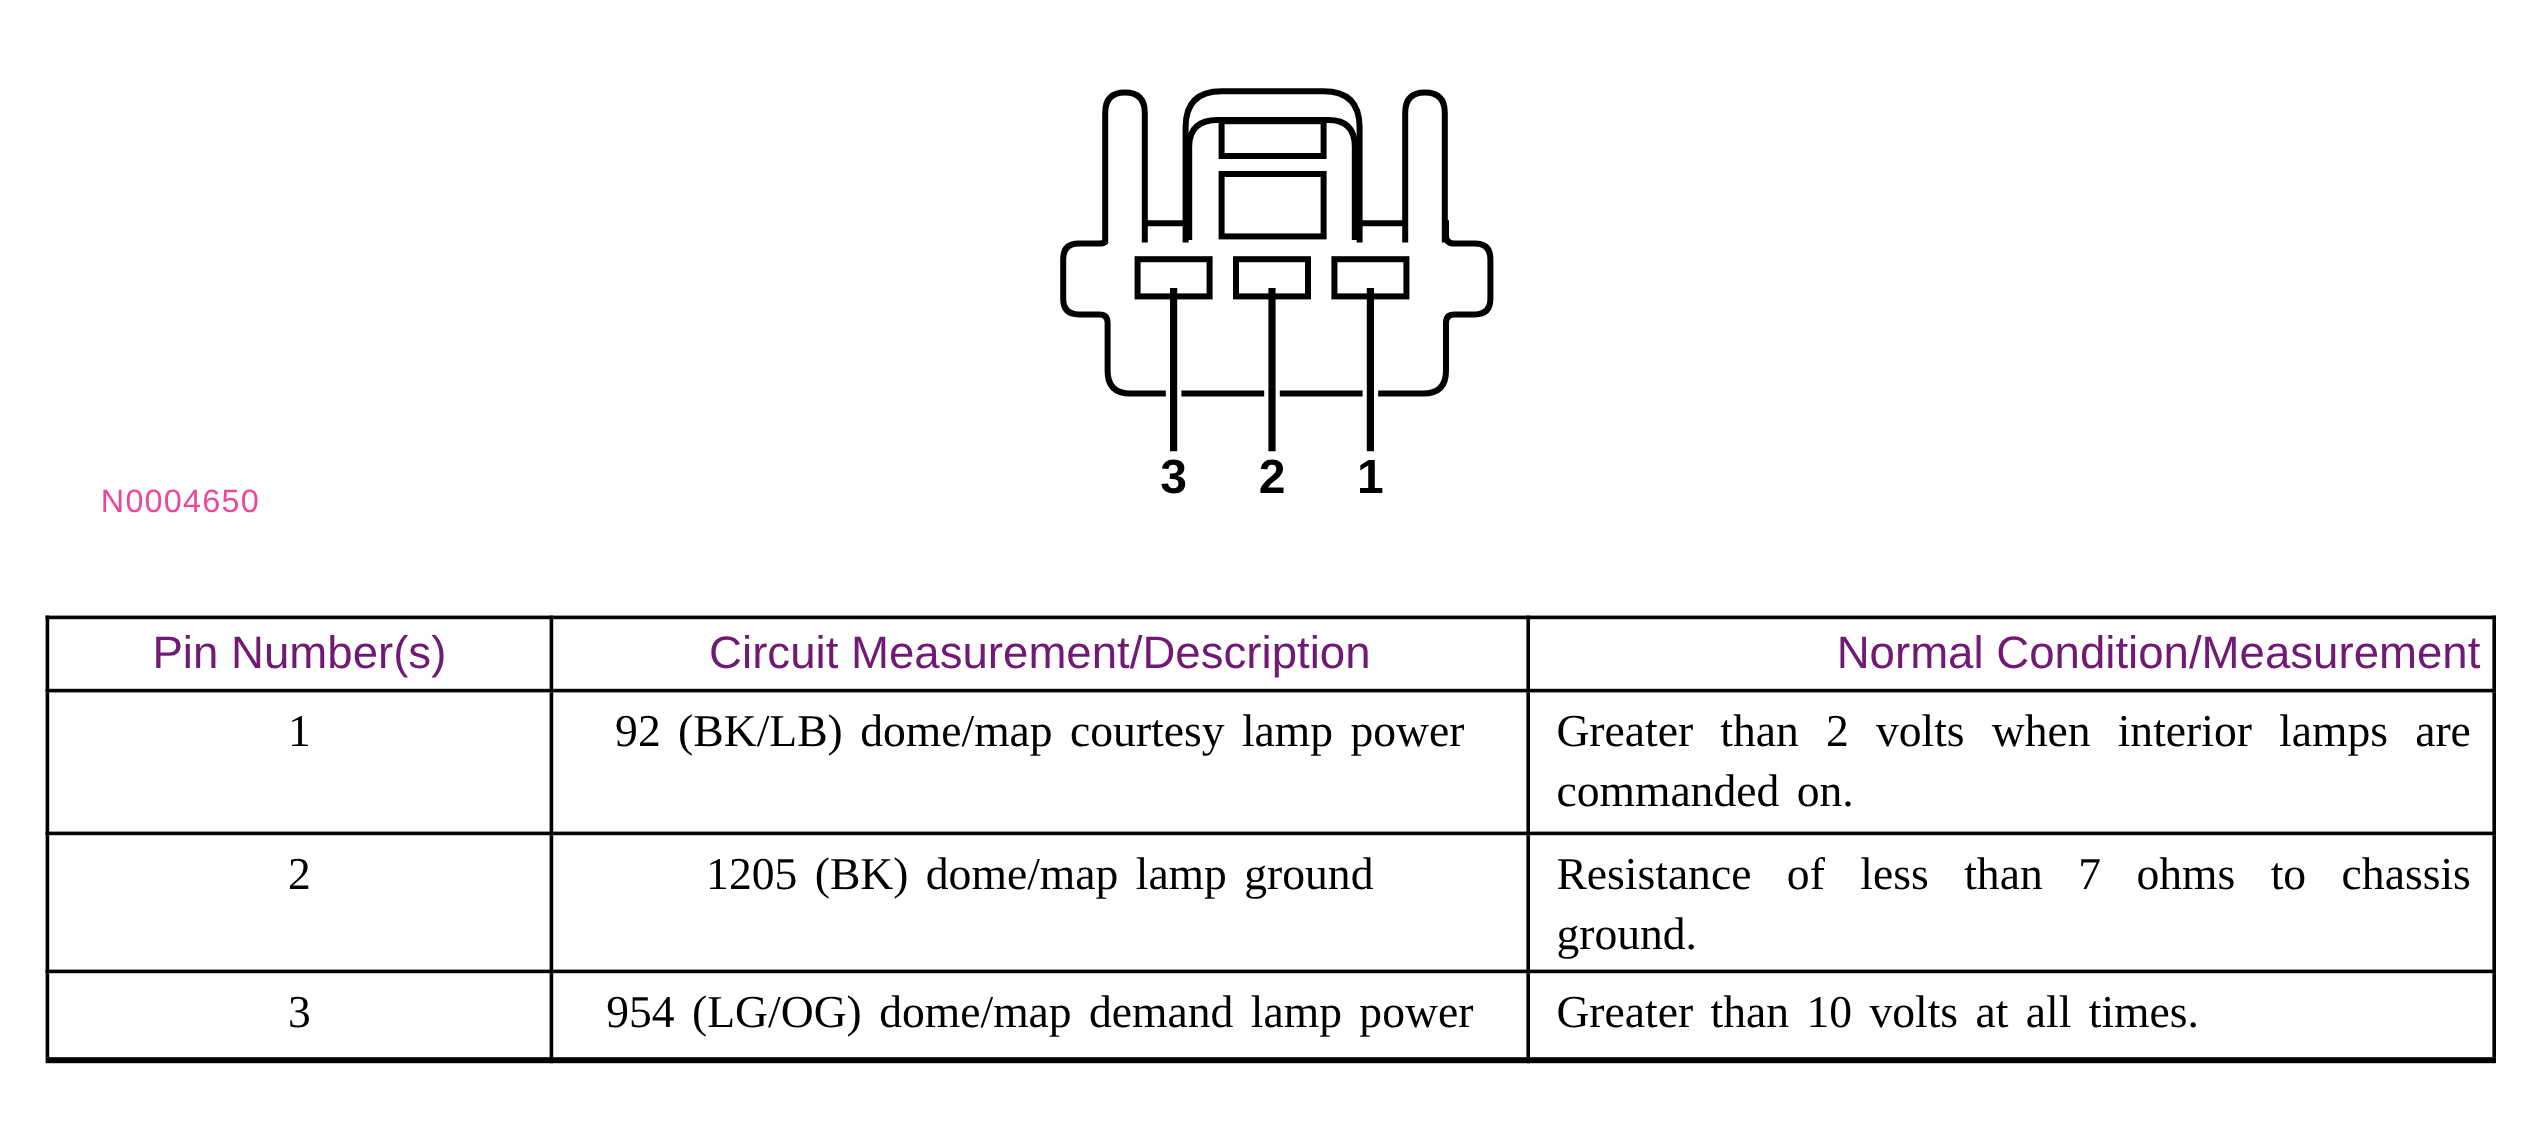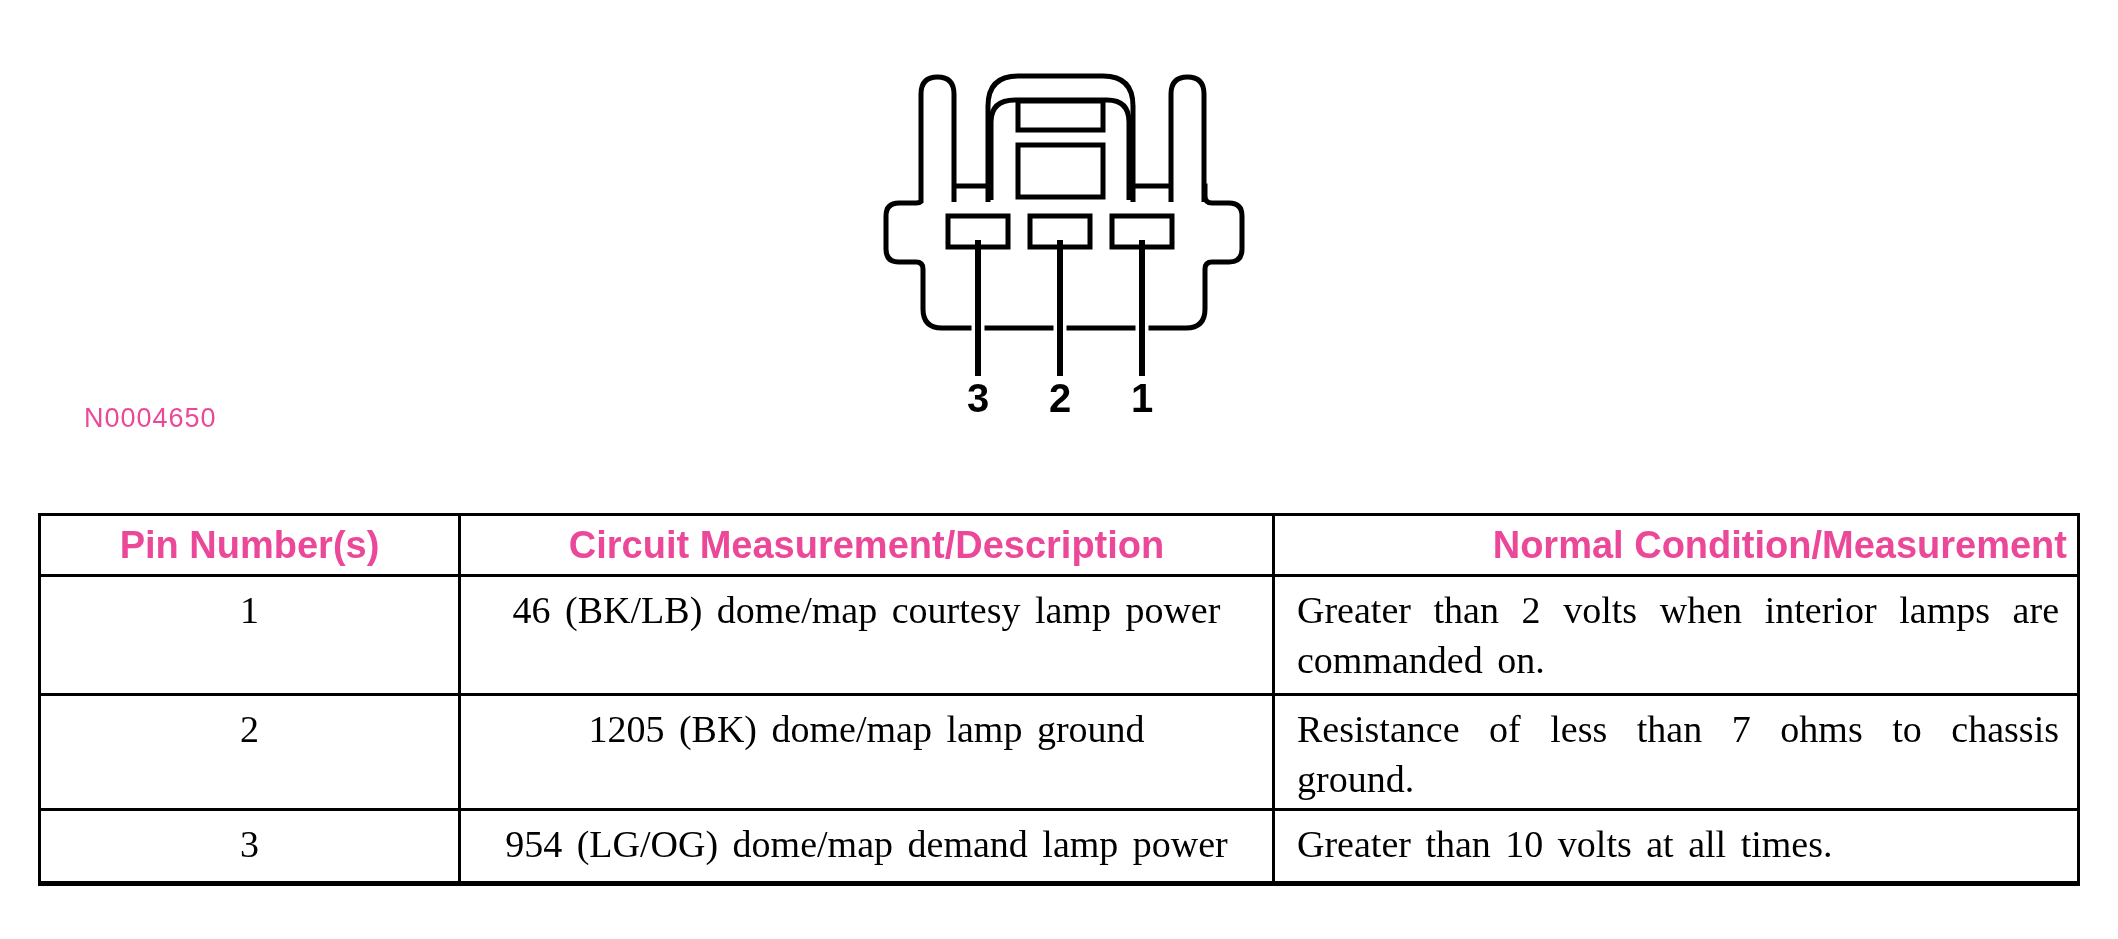--- a/index.html
+++ b/index.html
@@ -62,22 +62,22 @@
     background: #fff;
   }
   .pin-table col.c1 { width: 420px; }
   .pin-table col.c2 { width: 814px; }
   .pin-table col.c3 { width: 805px; }
 
   .pin-table th {
     border: 3px solid #000;
     font-family: "Liberation Sans", sans-serif;
     font-size: 38px;
-    font-weight: 700;
-    color: #ec4899;
+    font-weight: 400;
+    color: #701a75;
     height: 58px;
     vertical-align: middle;
     text-align: center;
     padding: 0 10px;
   }
   .pin-table th.h3 {
     text-align: right;
     padding-left: 22px;
   }
   .pin-table td {
@@ -154,21 +154,21 @@
     <thead>
       <tr>
         <th class="h1">Pin Number(s)</th>
         <th class="h2">Circuit Measurement/Description</th>
         <th class="h3">Normal Condition/Measurement</th>
       </tr>
     </thead>
     <tbody>
       <tr class="r1">
         <td class="pin-cell">1</td>
-        <td class="circuit-cell">46 (BK/LB) dome/map courtesy lamp power</td>
+        <td class="circuit-cell">92 (BK/LB) dome/map courtesy lamp power</td>
         <td class="cond-cell">Greater than 2 volts when interior lamps are commanded on.</td>
       </tr>
       <tr class="r2">
         <td class="pin-cell">2</td>
         <td class="circuit-cell">1205 (BK) dome/map lamp ground</td>
         <td class="cond-cell">Resistance of less than 7 ohms to chassis ground.</td>
       </tr>
       <tr class="r3">
         <td class="pin-cell">3</td>
         <td class="circuit-cell">954 (LG/OG) dome/map demand lamp power</td>

